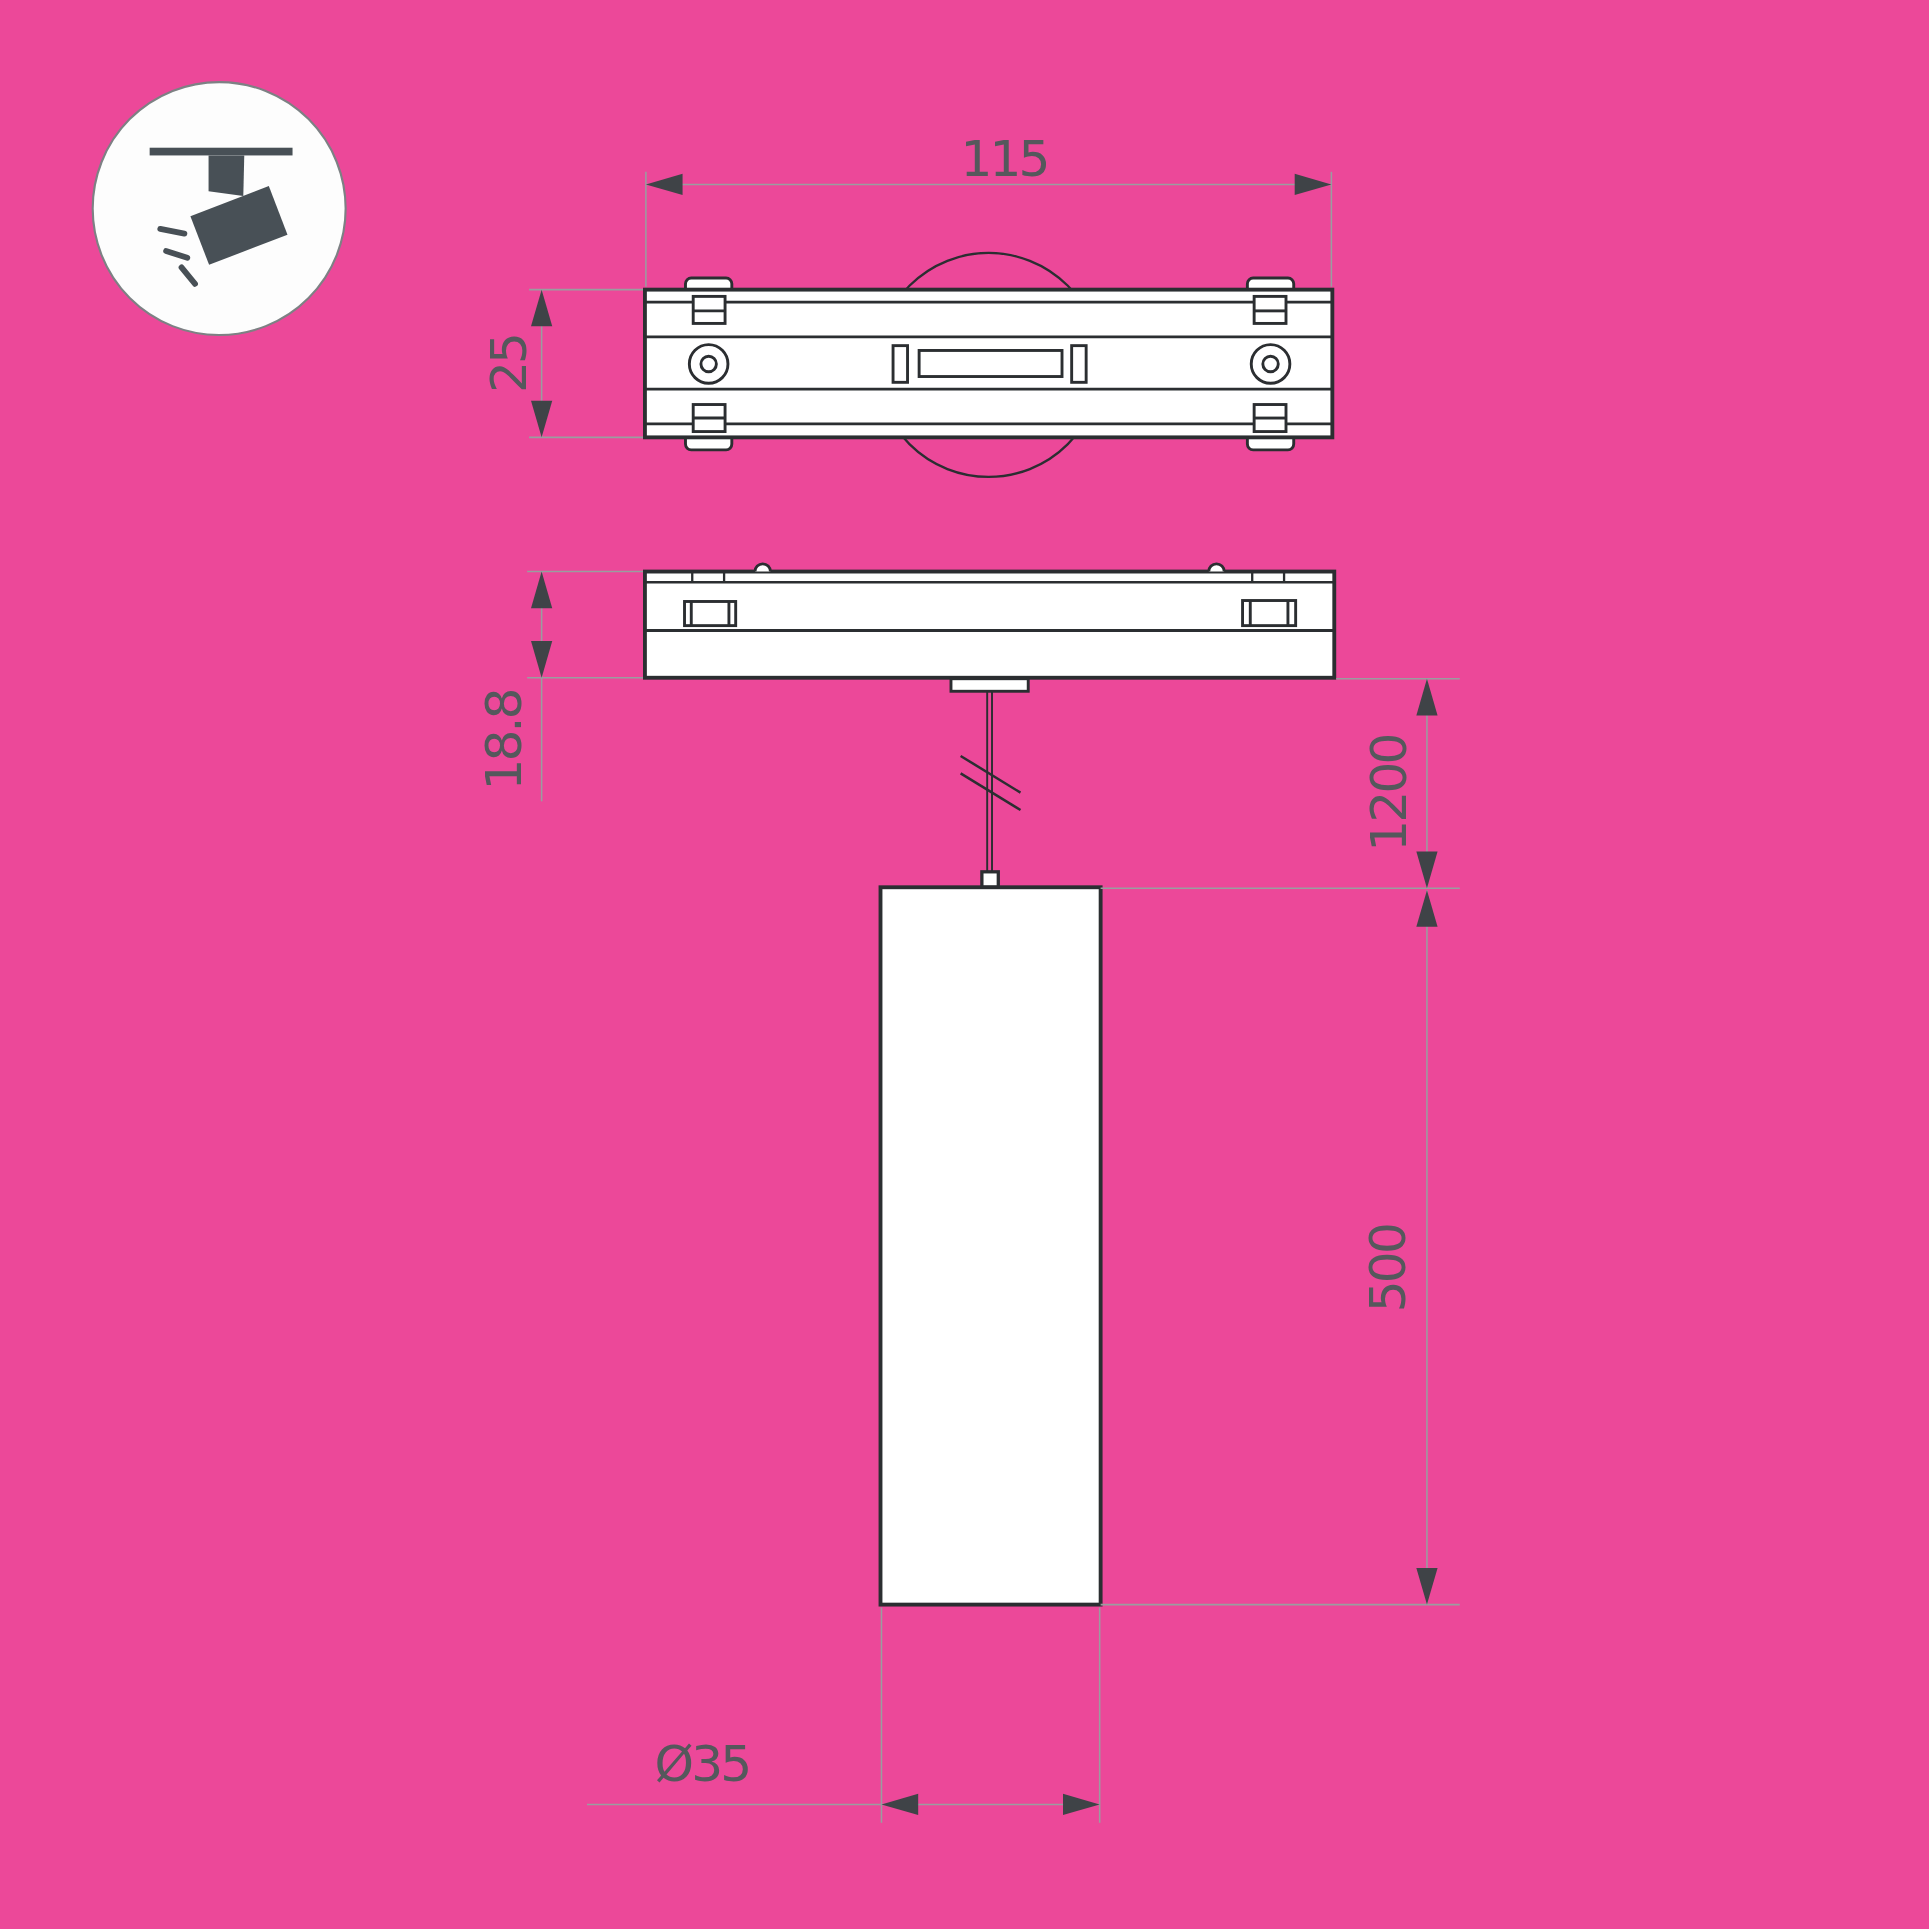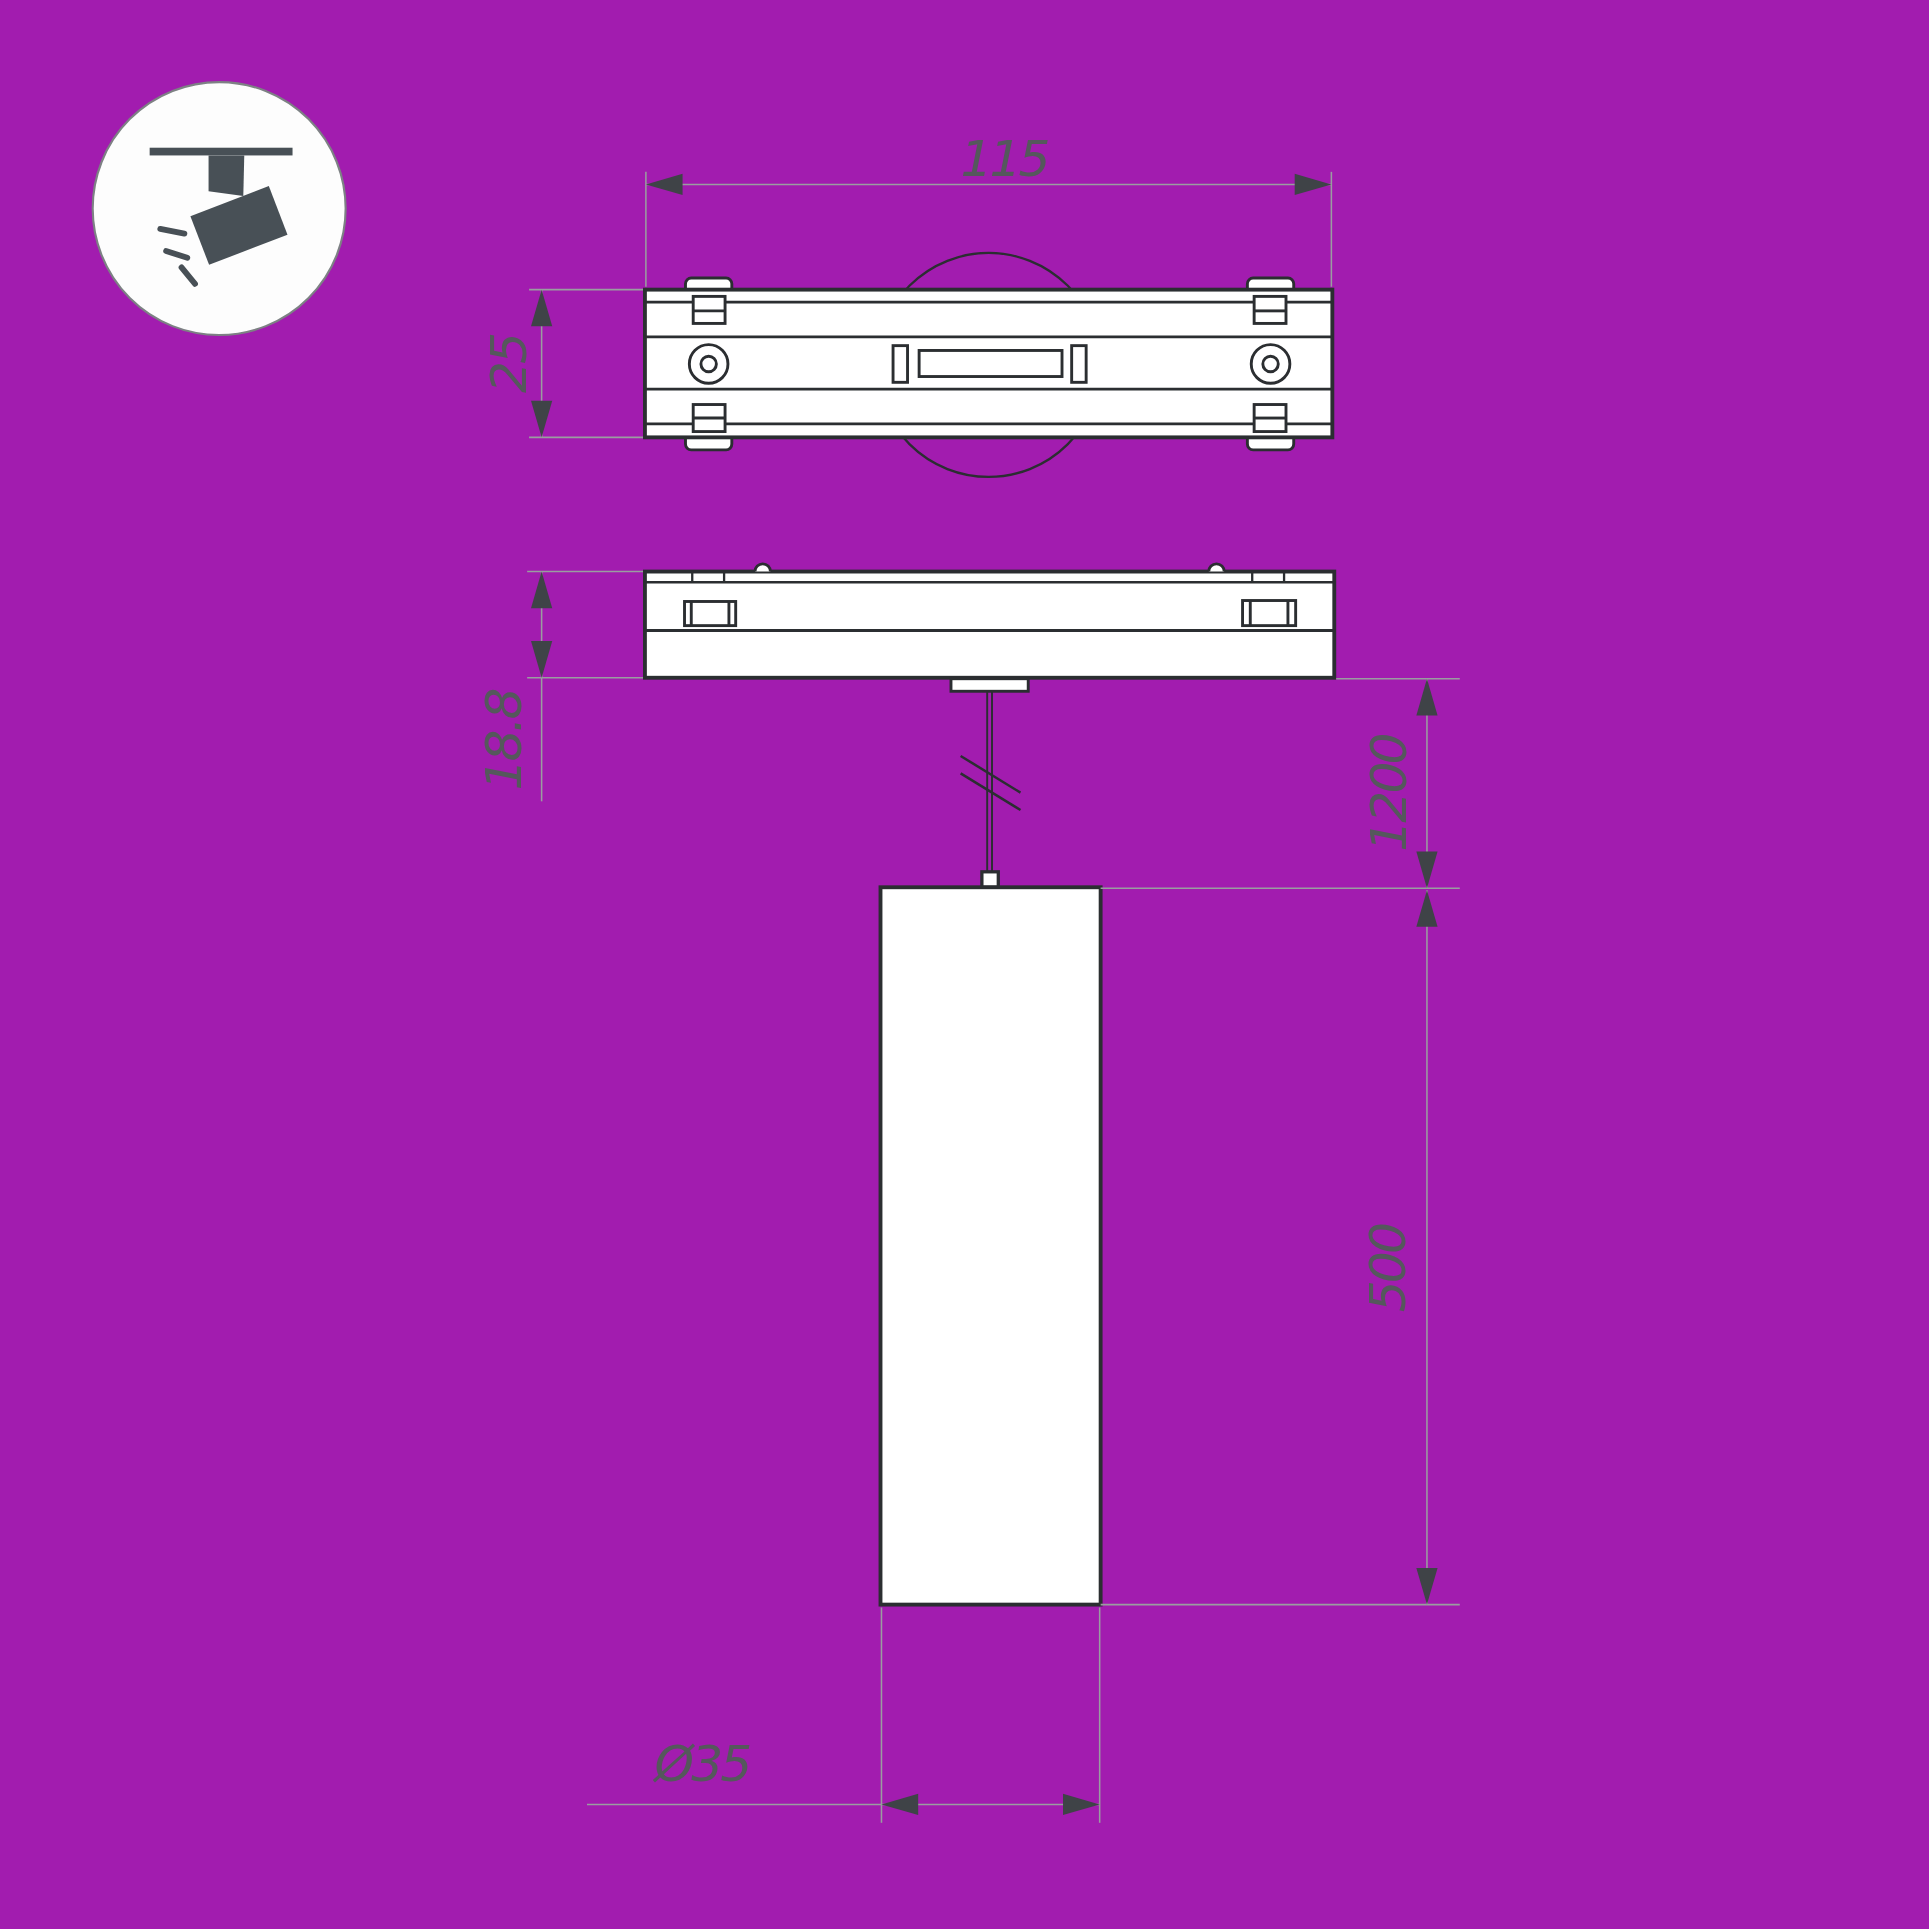--- a/index.html
+++ b/index.html
@@ -1,17 +1,17 @@
 <!DOCTYPE html>
 <html><head>
 <meta charset="utf-8">
 <style>
   html,body{margin:0;padding:0;background:#f9f9f9;}
-  .canvas{position:relative;width:1929px;height:1929px;background:#a21caf;overflow:hidden;
-          font-family:"DejaVu Sans","Liberation Sans",sans-serif;font-style:italic;}
+  .canvas{position:relative;width:1929px;height:1929px;background:#ec4899;overflow:hidden;
+          font-family:"DejaVu Sans","Liberation Sans",sans-serif;}
   svg{position:absolute;left:0;top:0;}
   .dim-text{fill:#55585c;font-size:52px;letter-spacing:-3px;font-weight:400;}
   .main{stroke:#2b2e31;fill:none;}
   .mainf{stroke:#2b2e31;fill:#ffffff;}
   .thin{stroke:#9a9da0;stroke-width:1.6;fill:none;}
   .arrow{fill:#3f4347;stroke:none;}
 </style>
 </head>
 <body>
 

